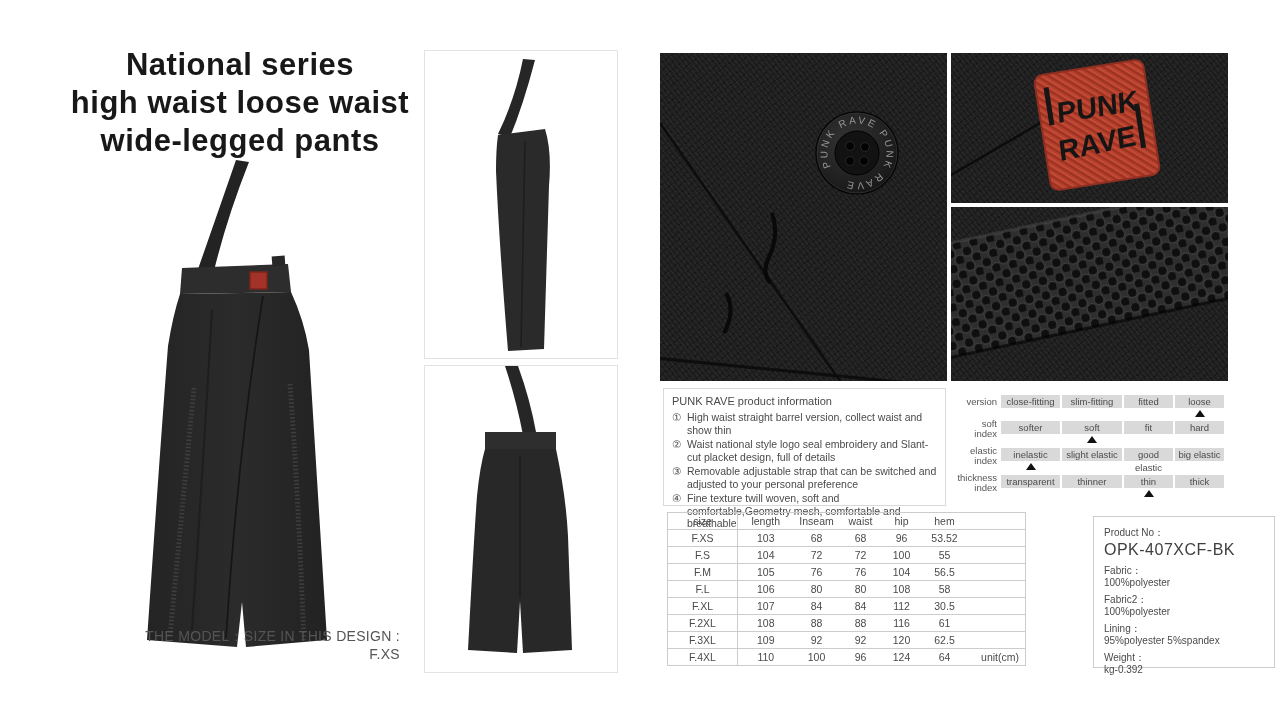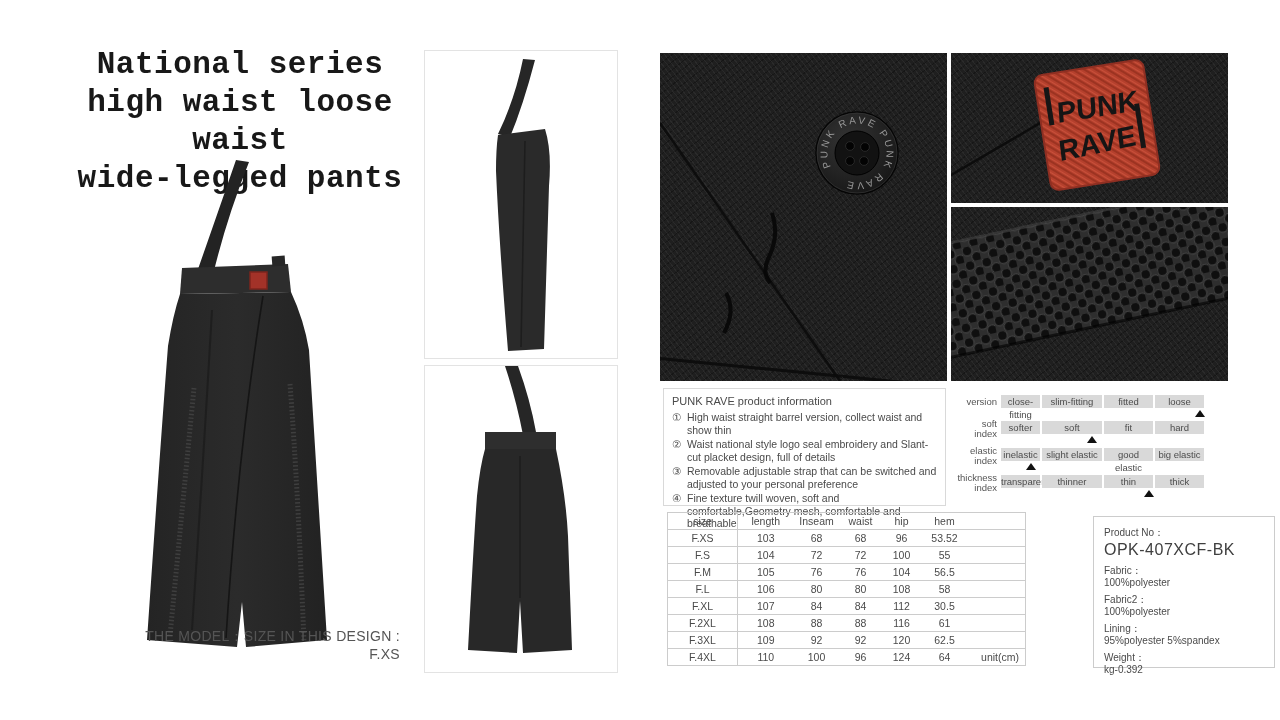--- a/index.html
+++ b/index.html
@@ -2,21 +2,21 @@
 <html><head>
 <meta charset="utf-8">
 <style>
   html,body{margin:0;padding:0;background:#fff;}
   .canvas{position:relative;width:1280px;height:720px;background:#ffffff;overflow:hidden;
           font-family:"Liberation Sans",sans-serif;color:#4a4a4a;}
   .abs{position:absolute;}
 
   
   .title{left:50px;top:46px;width:380px;text-align:center;
-         font-family:Liberation Mono, monospace;font-weight:bold;color:#181818;
+         font-family:Liberation Sans, sans-serif;font-weight:bold;color:#181818;
          font-size:31px;line-height:38px;letter-spacing:.5px;}
   .model-note{left:120px;top:628px;width:280px;text-align:right;
               font-size:14px;letter-spacing:.3px;color:#555;}
 
   
   .thumb{border:1px solid #e3e3e3;background:#fff;}
   .thumb1{left:424px;top:50px;width:192px;height:307px;}
   .thumb2{left:424px;top:365px;width:192px;height:306px;}
 
   
@@ -38,21 +38,21 @@
   .info-text{flex:1;}
 
   
   .index-panel{left:955px;top:392px;width:272px;height:108px;font-size:9.5px;}
   .index-row{position:absolute;left:0;width:272px;height:12px;}
   .index-label{position:absolute;left:0;top:0;width:42px;text-align:right;color:#555;
                line-height:9.5px;}
   .index-cells{position:absolute;left:46px;top:0;display:flex;gap:2px;}
   .index-cell{height:13px;background:#d9d9d9;color:#4c4c4c;text-align:center;
               line-height:13px;font-size:9.5px;}
-  .cw0{width:39px;}.cw1{width:60px;}.cw2{width:49px;}.cw3{width:49px;}
+  .cw0{width:59px;}.cw1{width:60px;}.cw2{width:49px;}.cw3{width:49px;}
   .marker{position:absolute;top:15px;width:0;height:0;
           border-left:5px solid transparent;border-right:5px solid transparent;
           border-bottom:7px solid #111;}
 
   
   .size-table{left:667px;top:512px;}
   table.sizes{border-collapse:collapse;table-layout:fixed;width:358px;font-size:10.5px;color:#4a4a4a;}
   table.sizes td,table.sizes th{border-top:1px solid #ccc;border-bottom:1px solid #ccc;
        height:16px;text-align:center;font-weight:normal;padding:0;}
   table.sizes tr td:first-child,table.sizes tr th:first-child{border-left:1px solid #ccc;border-right:1px solid #ccc;}

